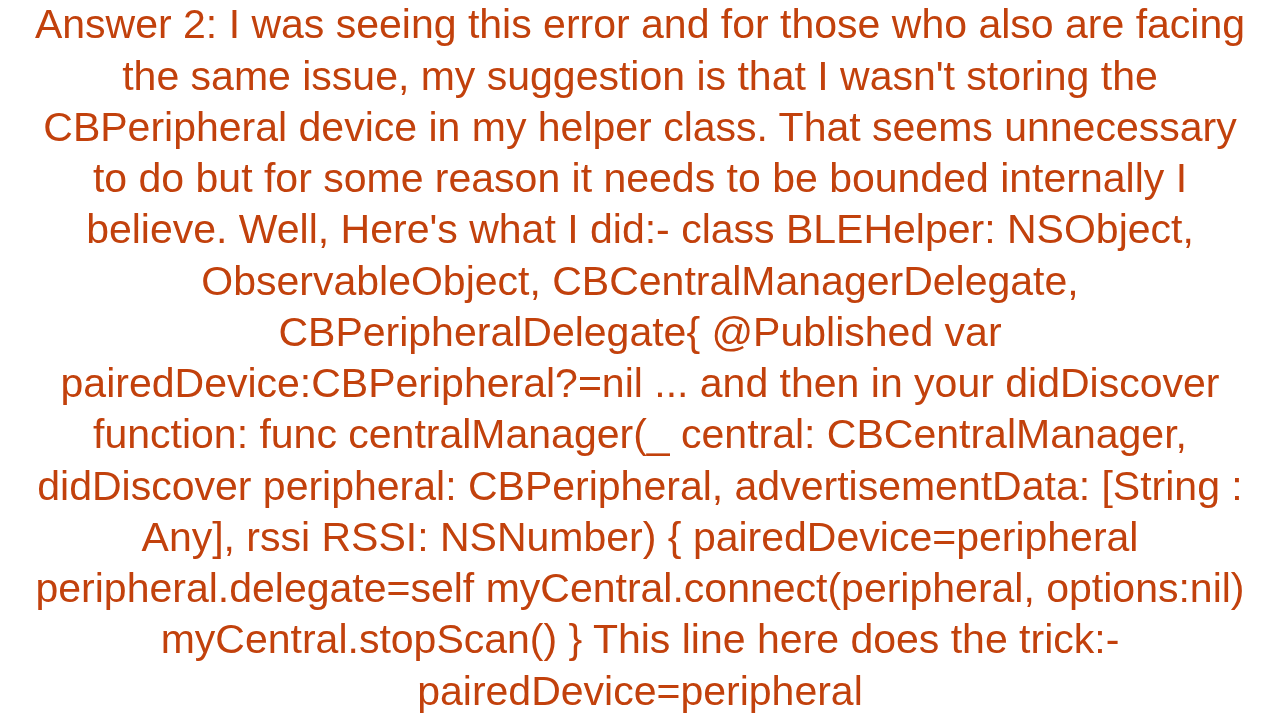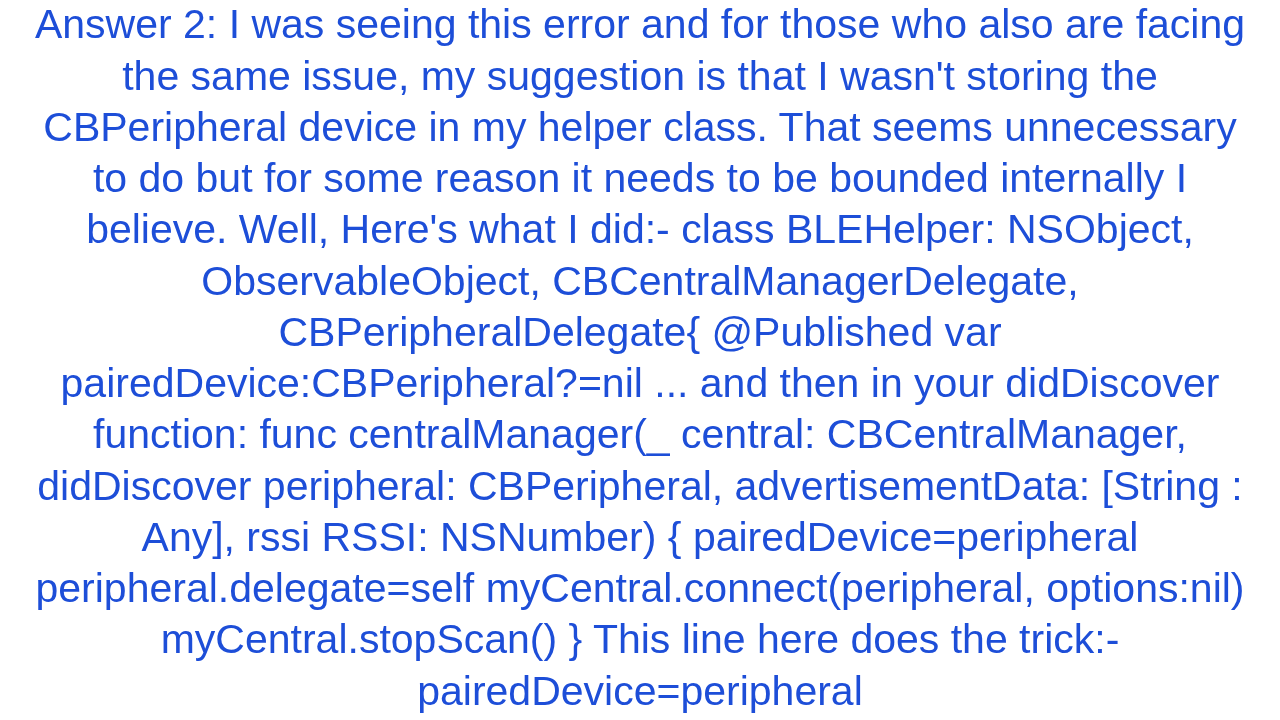--- a/index.html
+++ b/index.html
@@ -11,21 +11,21 @@
     background: #ffffff;
   }
   .content {
     width: 1280px;
     height: 720px;
     box-sizing: border-box;
     padding: 0 28px;
     font-family: Arial, Helvetica, sans-serif;
     font-size: 41px;
     line-height: 1.25;
-    color: #1d4ed8;
+    color: #c2410c;
     text-align: center;
     display: flex;
     align-items: center;
     justify-content: center;
   }
   .inner {
     position: relative;
     top: -2px;
   }
 </style>

